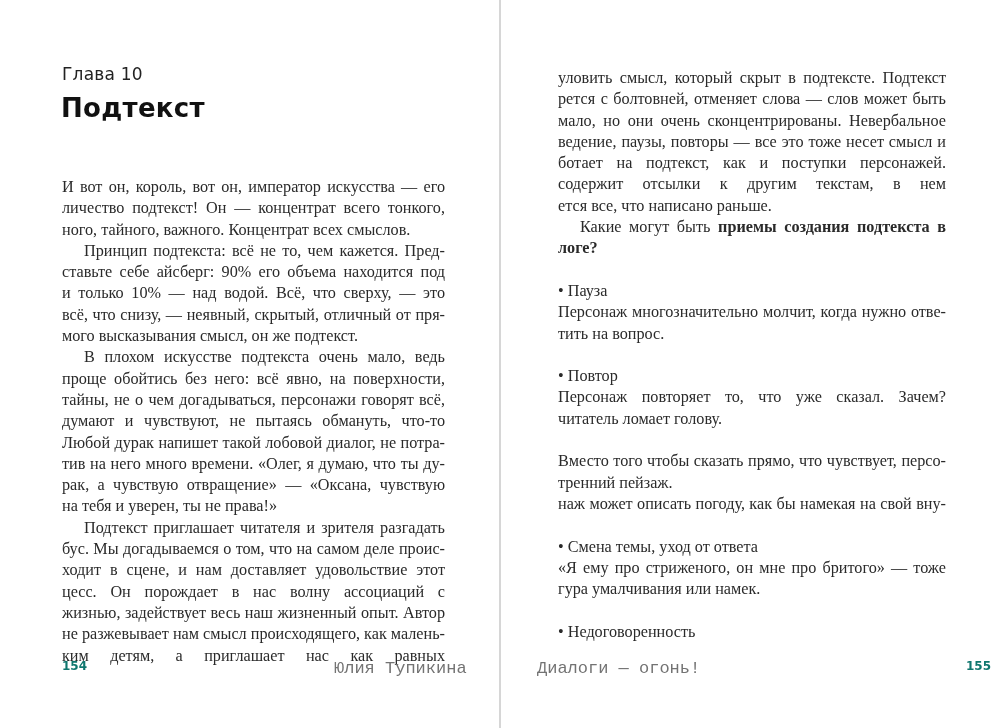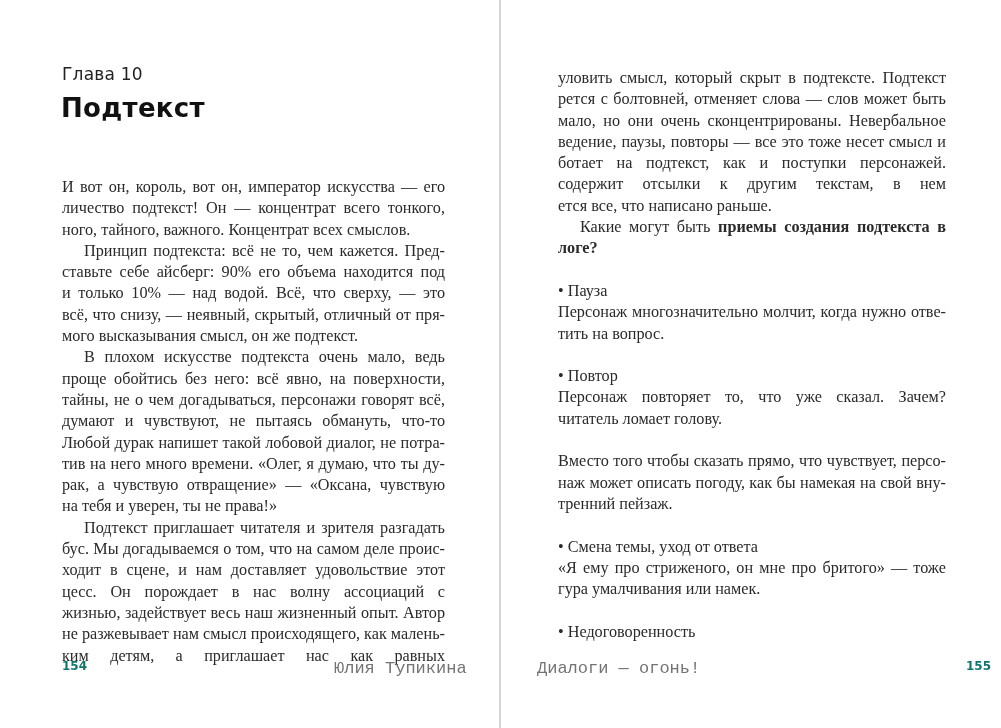--- a/index.html
+++ b/index.html
@@ -107,22 +107,22 @@
           </div>
           <span class="blank"></span>
           <div>
             <span class="line">• Повтор</span>
             <span class="line justify">Персонаж повторяет то, что уже сказал. Зачем? Зритель/</span>
             <span class="line">читатель ломает голову.</span>
           </div>
           <span class="blank"></span>
           <div>
             <span class="line justify">Вместо того чтобы сказать прямо, что чувствует, персо-</span>
+            <span class="line">тренний пейзаж.</span>
             <span class="line justify">наж может описать погоду, как бы намекая на свой вну-</span>
-            <span class="line">тренний пейзаж.</span>
           </div>
           <span class="blank"></span>
           <div>
             <span class="line">• Смена темы, уход от ответа</span>
             <span class="line justify">«Я ему про стриженого, он мне про бритого» — тоже фи-</span>
             <span class="line">гура умалчивания или намек.</span>
           </div>
           <span class="blank"></span>
           <div>
             <span class="line">• Недоговоренность</span>

